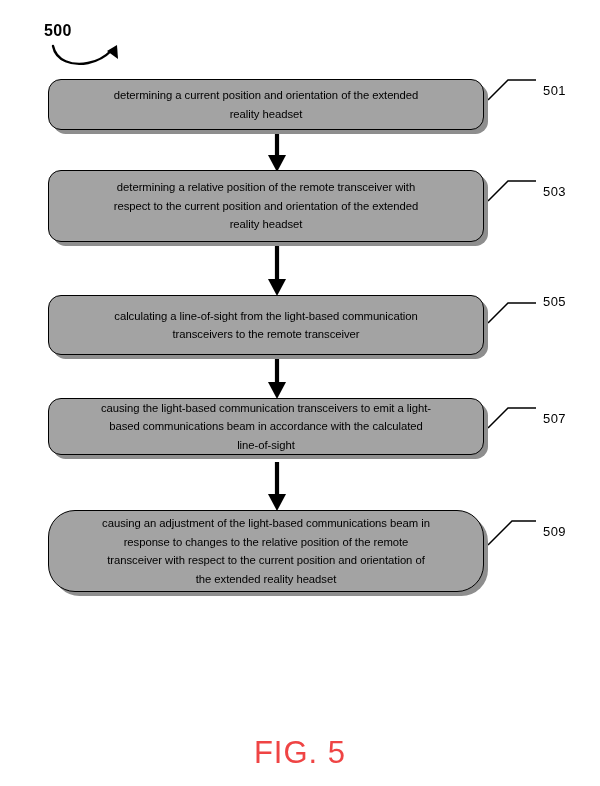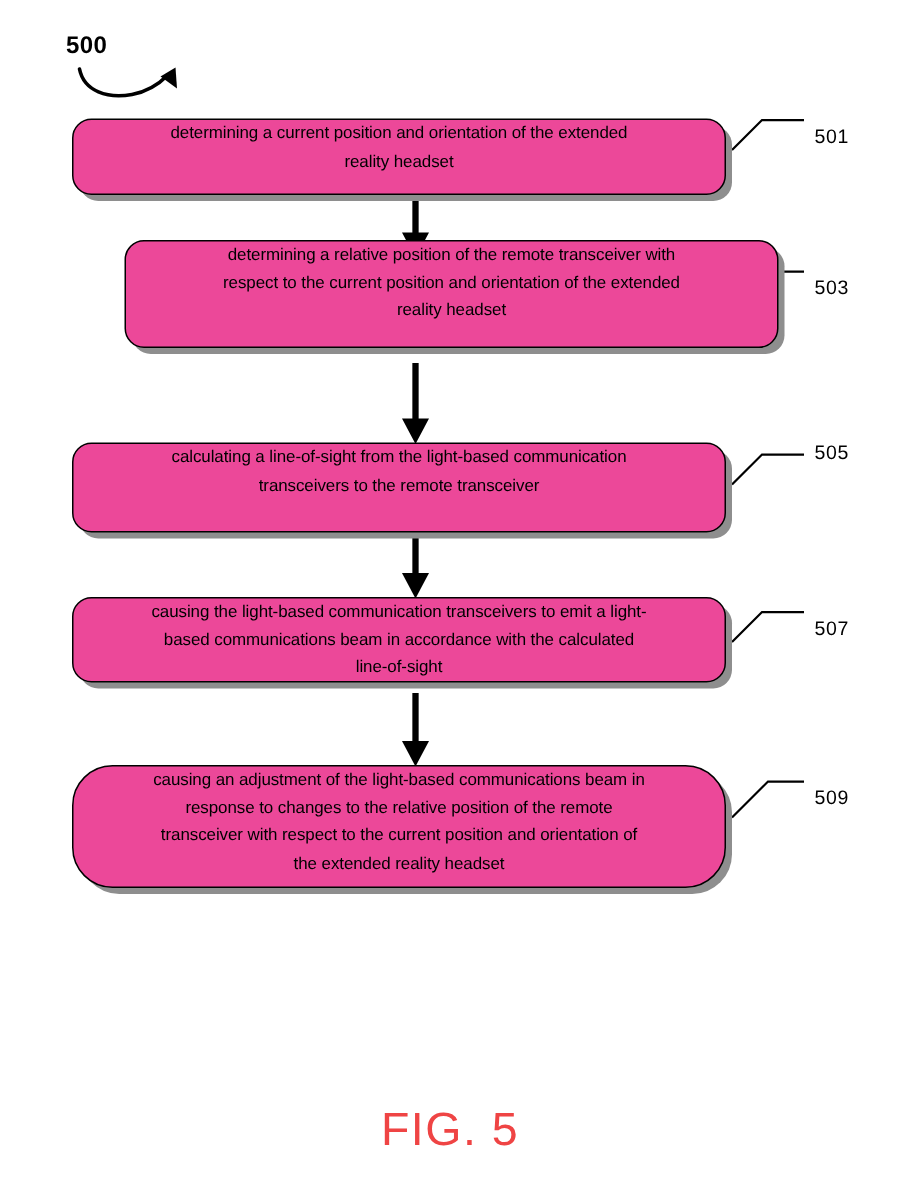--- a/index.html
+++ b/index.html
@@ -21,25 +21,25 @@
     left: 0;
     top: 0;
     width: 600px;
     height: 786px;
   }
 
   
   .flow-box {
     position: absolute;
     box-sizing: border-box;
-    background: #ec4899;
+    background: #a3a3a3;
     border: 1.8px solid #000000;
     border-radius: 13px;
     display: flex;
-    align-items: flex-start;
+    align-items: center;
     justify-content: center;
     text-align: center;
     box-shadow: 4.5px 4.5px 0 -0.5px #8e8e8e;
     z-index: 3;
   }
   .flow-box .box-text {
     display: block;
     width: 100%;
     padding: 0 14px;
     box-sizing: border-box;
@@ -136,21 +136,21 @@
   </g>
 </svg>
 
 <div id="flow-label-500">500</div>
 
 <div class="flow-box" style="left:48px; top:79px; width:436px; height:51px;">
   <span class="box-text">determining a current position and orientation of the extended
 reality headset</span>
 </div>
 
-<div class="flow-box" style="left:48px; top:160px; width:436px; height:72px;margin-left:35px;">
+<div class="flow-box" style="left:48px; top:170px; width:436px; height:72px;">
   <span class="box-text">determining a relative position of the remote transceiver with
 respect to the current position and orientation of the extended
 reality headset</span>
 </div>
 
 <div class="flow-box" style="left:48px; top:295px; width:436px; height:60px;">
   <span class="box-text">calculating a line-of-sight from the light-based communication
 transceivers to the remote transceiver</span>
 </div>
 

